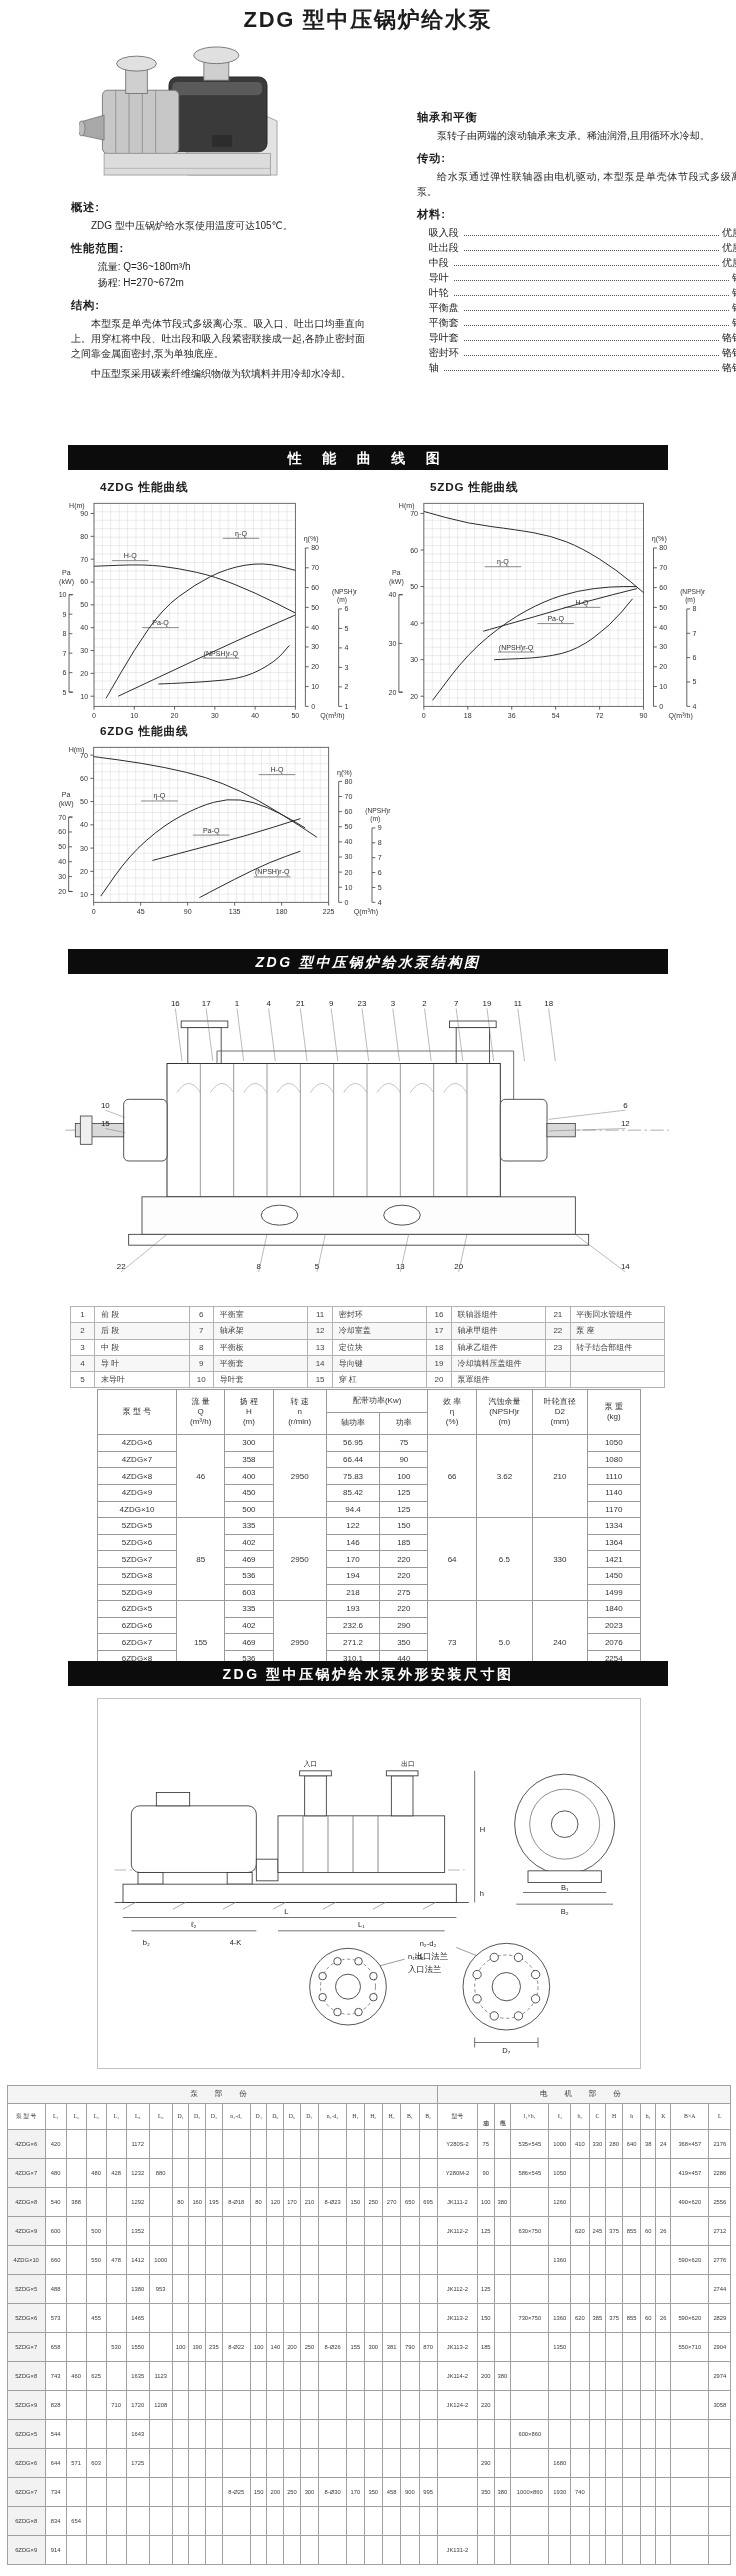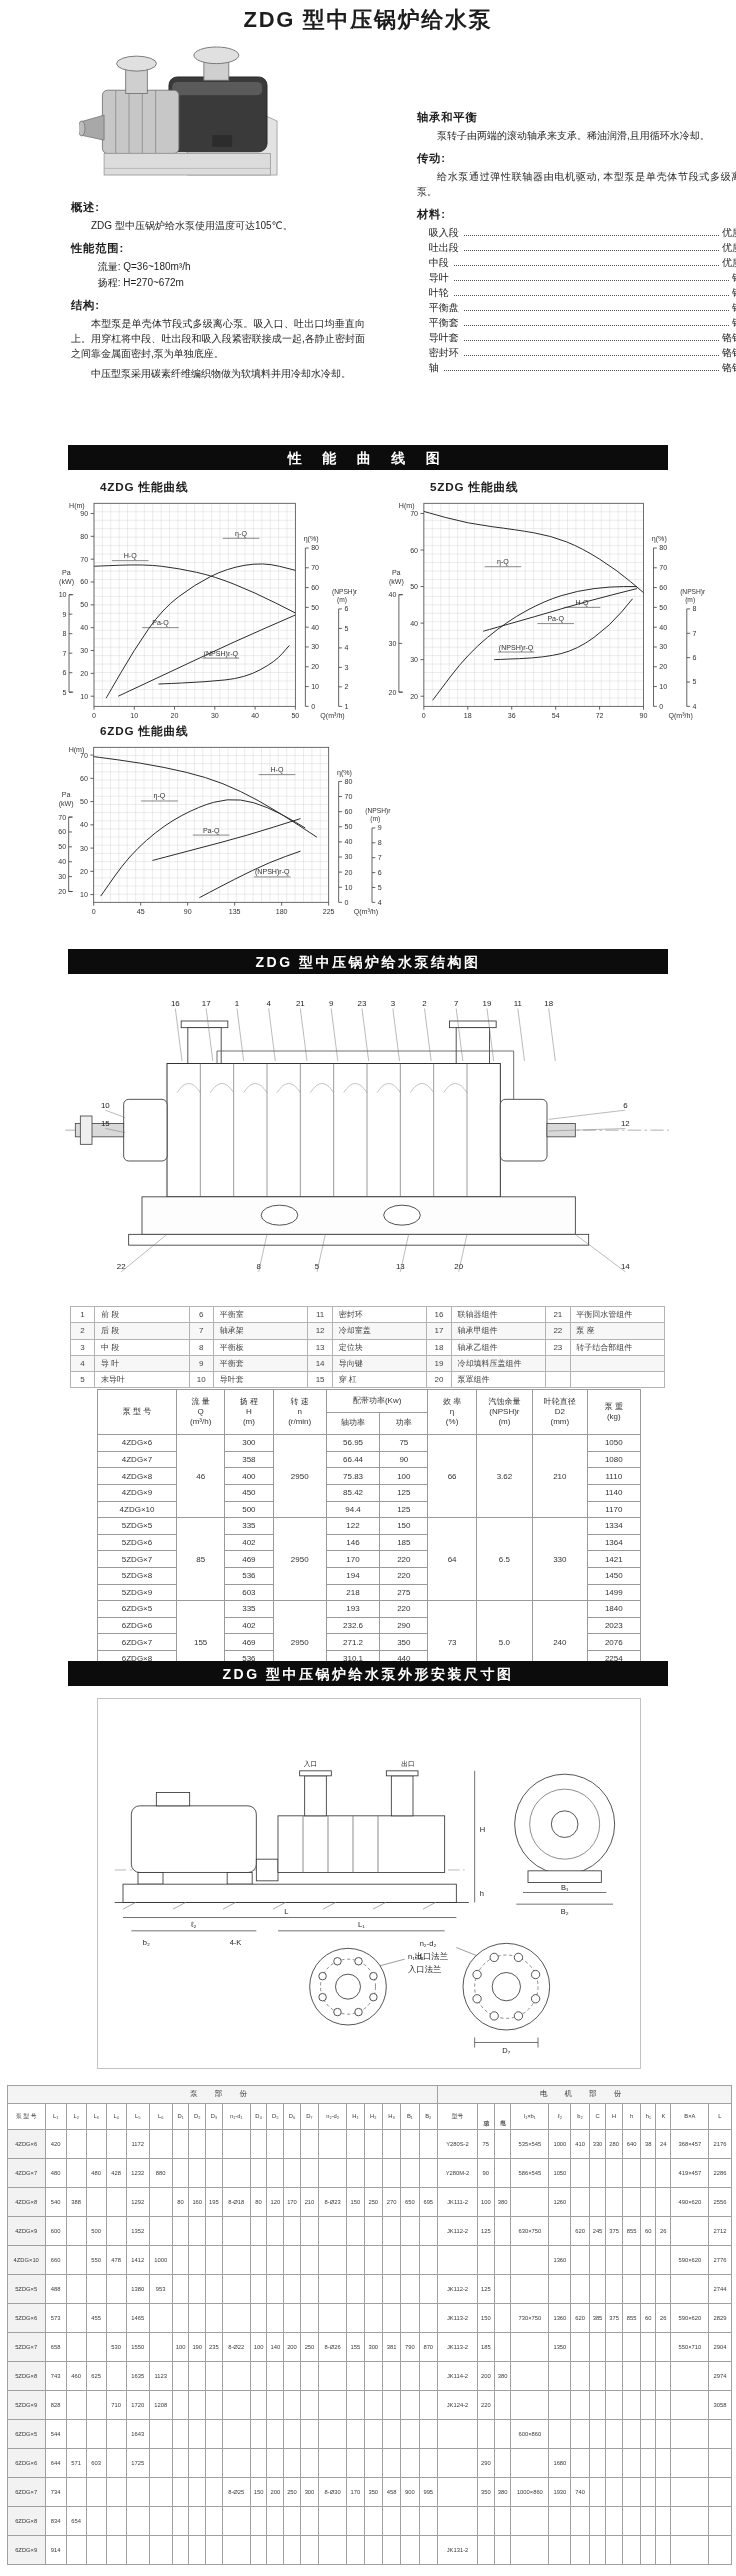--- a/index.html
+++ b/index.html
@@ -31,21 +31,21 @@
   
   .spec{position:absolute;left:97px;top:1389px;width:544px;font-size:8px;table-layout:fixed;}
   .spec th,.spec td{border:0.8px solid #9a9a9a;text-align:center;font-weight:normal;color:#333;
         padding:0.8px 1.7px;height:14px;}
   .spec th{height:20px;line-height:1.25;}
   .spec .hline{display:block;}
   
   .dim{position:absolute;left:6.7px;top:2085px;width:723px;font-size:5.8px;table-layout:fixed;}
   .dim th,.dim td{border:0.8px solid #a0a0a0;text-align:center;font-weight:normal;color:#3a3a3a;
         padding:0;overflow:hidden;}
-  .dim th{height:25px;}
+  .dim th{height:25px;font-family:Liberation Serif, serif;}
   .dim th.grp{height:16.7px;letter-spacing:7.5px;font-size:7.5px;background:#f4f4f4;}
   .dim td{height:28px;}
   .dim td.model{background:#f2f2f2;}
   .dim th.vert{writing-mode:vertical-rl;letter-spacing:0.8px;}
   .drawing-frame{position:absolute;border:0.8px solid #c2c2c2;background:#fff;}
   svg text{font-family:"Liberation Sans","DejaVu Sans",sans-serif;}
 </style>
 </head>
 <body>
 
@@ -579,21 +579,21 @@
         <line x1="112.96000000000001" y1="74.38" x2="156.96" y2="74.38" stroke="#333" stroke-width="0.7"></line>
         <path d="M126.5,145.78 Q126.5,145.78 154.7,138.34 Q182.9,130.9 211.10000000000002,123.46000000000001 Q239.3,116.02 271.73,105.78999999999999 L304.15999999999997,95.56" fill="none" stroke="#2b2b2b" stroke-width="1.2"></path>
         <text x="197" y="112.30000000000001" text-anchor="middle" font-size="8.5" fill="#333">Pa-Q</text>
         <line x1="175" y1="115.30000000000001" x2="219" y2="115.30000000000001" stroke="#333" stroke-width="0.7"></line>
         <path d="M182.9,190.42 Q182.9,190.42 204.05,179.26 Q225.2,168.1 246.35,157.87 Q267.5,147.64 285.83,141.13 L304.15999999999997,134.62" fill="none" stroke="#2b2b2b" stroke-width="1.2"></path>
         <text x="270.32" y="162.51999999999998" text-anchor="middle" font-size="8.5" fill="#333">(NPSH)r-Q</text>
         <line x1="248.32" y1="165.51999999999998" x2="292.32" y2="165.51999999999998" stroke="#333" stroke-width="0.7"></line>
       </svg>
   </div>
 
-  <div class="banner" style="top:949px;">ZDG 型中压锅炉给水泵结构图</div>
+  <div class="banner" style="top:949px;font-style:italic;">ZDG 型中压锅炉给水泵结构图</div>
 
   <svg id="structure-svg" class="abs" style="left:42px;top:984px;" width="650" height="309" viewBox="0 0 780 370">
     <line x1="28" y1="175" x2="752" y2="175" stroke="#888" stroke-width="0.8" stroke-dasharray="16 4 3 4"></line>
     <rect x="167" y="44" width="56" height="8" fill="#fff" stroke="#333"></rect>
     <rect x="175" y="52" width="40" height="45" fill="#fff" stroke="#333"></rect>
     <rect x="489" y="44" width="56" height="8" fill="#fff" stroke="#333"></rect>
     <rect x="497" y="52" width="40" height="45" fill="#fff" stroke="#333"></rect>
     <rect x="150" y="95" width="400" height="160" fill="#fff" stroke="#333" stroke-width="1.2"></rect>
     <g id="stage-ribs">
         <line x1="190" y1="95" x2="190" y2="255" stroke="#666" stroke-width="0.8"></line>

